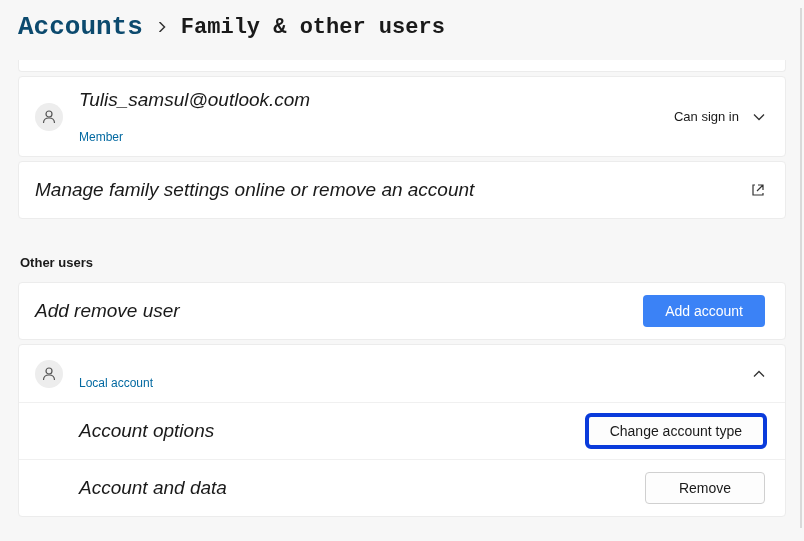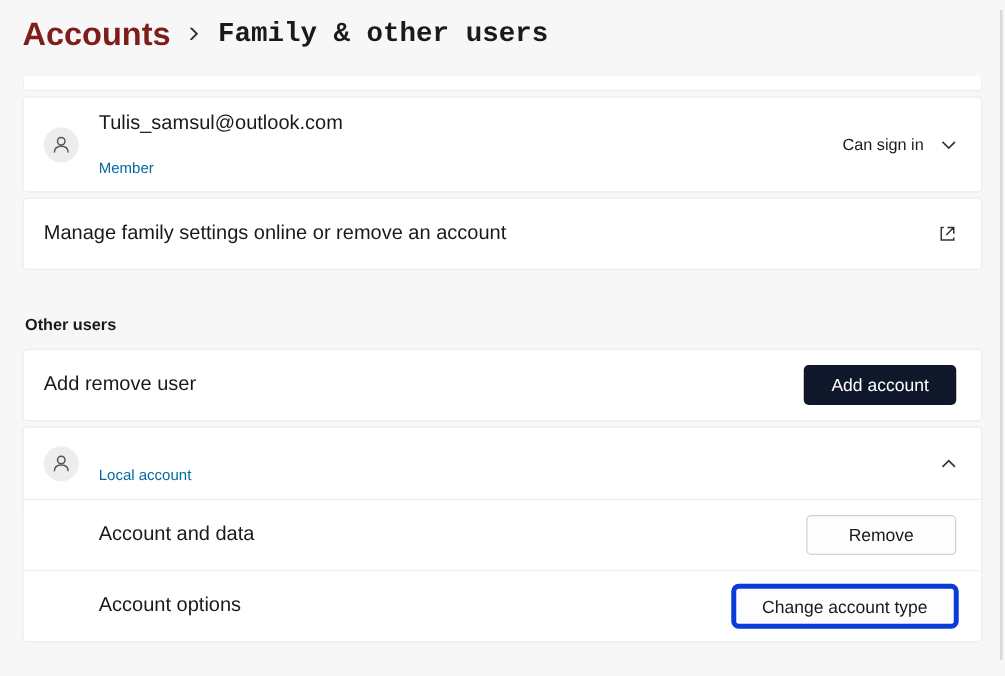--- a/index.html
+++ b/index.html
@@ -13,21 +13,22 @@
     }
     .breadcrumb {
       display: flex;
       align-items: center;
       gap: 14px;
       padding: 12px 18px 18px 18px;
     }
     .bc-parent {
       font-size: 26px;
       font-weight: 600;
-      color: #7f1d1d;
+      color: #0c4a6e;
+      font-family: Liberation Mono, monospace;
     }
     .bc-chevron {
       font-size: 16px;
       color: #333;
     }
     .bc-current {
       font-size: 22px;
       font-weight: 600;
       font-family: Liberation Mono, monospace;
     }
@@ -58,41 +59,41 @@
       border-radius: 50%;
       background: #ededed;
       display: flex;
       align-items: center;
       justify-content: center;
       margin-right: 16px;
       flex-shrink: 0;
     }
     .avatar svg { width: 16px; height: 16px; }
     .row-main { flex: 1; }
-    .row-title { font-size: 16px; color: #1a1a1a; }
+    .row-title { font-size: 19px; color: #1a1a1a; font-style: italic; }
     .row-sub { font-size: 12px; color: #0369a1; margin-top: 19px; }
     .row-right {
       display: flex;
       align-items: center;
       gap: 14px;
       justify-content: center;
     }
     .status-text { font-size: 13px; color: #1a1a1a; }
     .chevron-down, .chevron-up, .open-ext {
       color: #333;
       display: flex;
       align-items: center;
     }
     .section-label {
       font-size: 13px;
       font-weight: 600;
       padding: 32px 2px 12px 2px;
     }
     .btn-primary {
-      background: #0f172a;
+      background: #3b82f6;
       color: #fff;
       border: none;
       border-radius: 4px;
       padding: 8px 22px;
       font-size: 14px;
       cursor: pointer;
     }
     .btn-secondary {
       background: #fdfdfd;
       color: #1a1a1a;
@@ -207,33 +208,33 @@
           <span class="chevron-up">
             <svg width="12" height="12" viewBox="0 0 12 12">
                 <path d="M1 8.5 L6 3.5 L11 8.5" fill="none" stroke="#333" stroke-width="1.3"></path>
               </svg>
           </span>
         </div>
       </div>
 
       <div class="card-row indent">
         <div class="row-main">
+          <div class="row-title">Account options</div>
+        </div>
+        <div class="row-right">
+          <button class="btn-secondary btn-highlight">Change account type</button>
+        </div>
+      </div>
+
+      <div class="card-row indent">
+        <div class="row-main">
           <div class="row-title">Account and data</div>
         </div>
         <div class="row-right">
           <button class="btn-secondary">Remove</button>
-        </div>
-      </div>
-
-      <div class="card-row indent">
-        <div class="row-main">
-          <div class="row-title">Account options</div>
-        </div>
-        <div class="row-right">
-          <button class="btn-secondary btn-highlight">Change account type</button>
         </div>
       </div>
     </div>
 
   </div>
 
   <div class="scrollbar-stub"></div>
 </div>
 
 </body></html>

